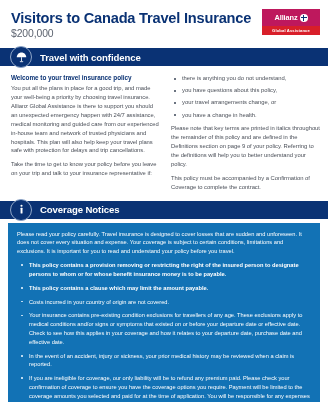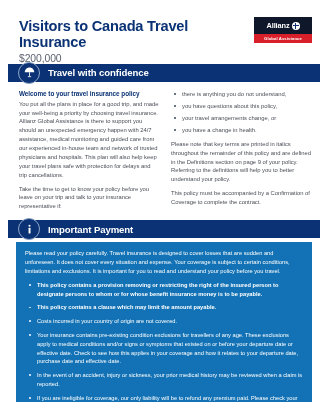--- a/index.html
+++ b/index.html
@@ -13,21 +13,21 @@
     overflow: hidden;
     font-family: "Liberation Sans", sans-serif;
     color: #3c3c3c;
     -webkit-font-smoothing: antialiased;
   }
   .page {
     position: relative;
     width: 328px;
     height: 402px;
     box-sizing: border-box;
-    padding: 8px;
+    padding: 0;
   }
 
   
   .doc-header {
     display: flex;
     align-items: flex-start;
     justify-content: space-between;
     padding: 9px 8px 0 11px;
   }
   .title-block { padding-top: 1px; }
@@ -46,21 +46,21 @@
     letter-spacing: -0.1px;
   }
 
   
   .logo {
     width: 58px;
     flex: 0 0 58px;
     margin-top: 0px;
   }
   .logo-main {
-    background: #0f172a;
+    background: #be185d;
     height: 17px;
     display: flex;
     align-items: center;
     justify-content: center;
     gap: 2px;
   }
   .logo-word {
     color: #ffffff;
     font-size: 7.4px;
     font-weight: bold;
@@ -98,20 +98,21 @@
     font-size: 4.2px;
     font-weight: bold;
     letter-spacing: 0.1px;
   }
 
   
   .section-bar {
     position: relative;
     height: 18px;
     background: #0a3274;
+    margin-top: 9px;
     display: flex;
     align-items: center;
   }
   .section-bar .badge {
     position: absolute;
     left: 10px;
     top: -2px;
     width: 22px;
     height: 22px;
     border-radius: 50%;
@@ -268,21 +269,21 @@
   </div>
 
   <div class="notice-wrap">
     <div class="section-bar">
       <div class="badge">
         <svg width="13" height="13" viewBox="0 0 14 14" aria-hidden="true">
           <circle cx="7" cy="2.9" r="1.15" fill="#ffffff"></circle>
           <rect x="6" y="5" width="2.1" height="6.4" rx="0.6" fill="#ffffff"></rect>
         </svg>
       </div>
-      <div class="section-title">Important Payment</div>
+      <div class="section-title">Coverage Notices</div>
     </div>
 
     <div class="notice-box">
       <p class="notice-intro">Please read your policy carefully. Travel insurance is designed to cover losses that are sudden and unforeseen. It does not cover every situation and expense. Your coverage is subject to certain conditions, limitations and exclusions. It is important for you to read and understand your policy before you travel.</p>
       <ul class="notice-list">
         <li class="strong">This policy contains a provision removing or restricting the right of the insured person to designate persons to whom or for whose benefit insurance money is to be payable.</li>
         <li class="strong">This policy contains a clause which may limit the amount payable.</li>
         <li>Costs incurred in your country of origin are not covered.</li>
         <li>Your insurance contains pre-existing condition exclusions for travellers of any age. These exclusions apply to medical conditions and/or signs or symptoms that existed on or before your departure date or effective date. Check to see how this applies in your coverage and how it relates to your departure date, purchase date and effective date.</li>
         <li>In the event of an accident, injury or sickness, your prior medical history may be reviewed when a claim is reported.</li>

